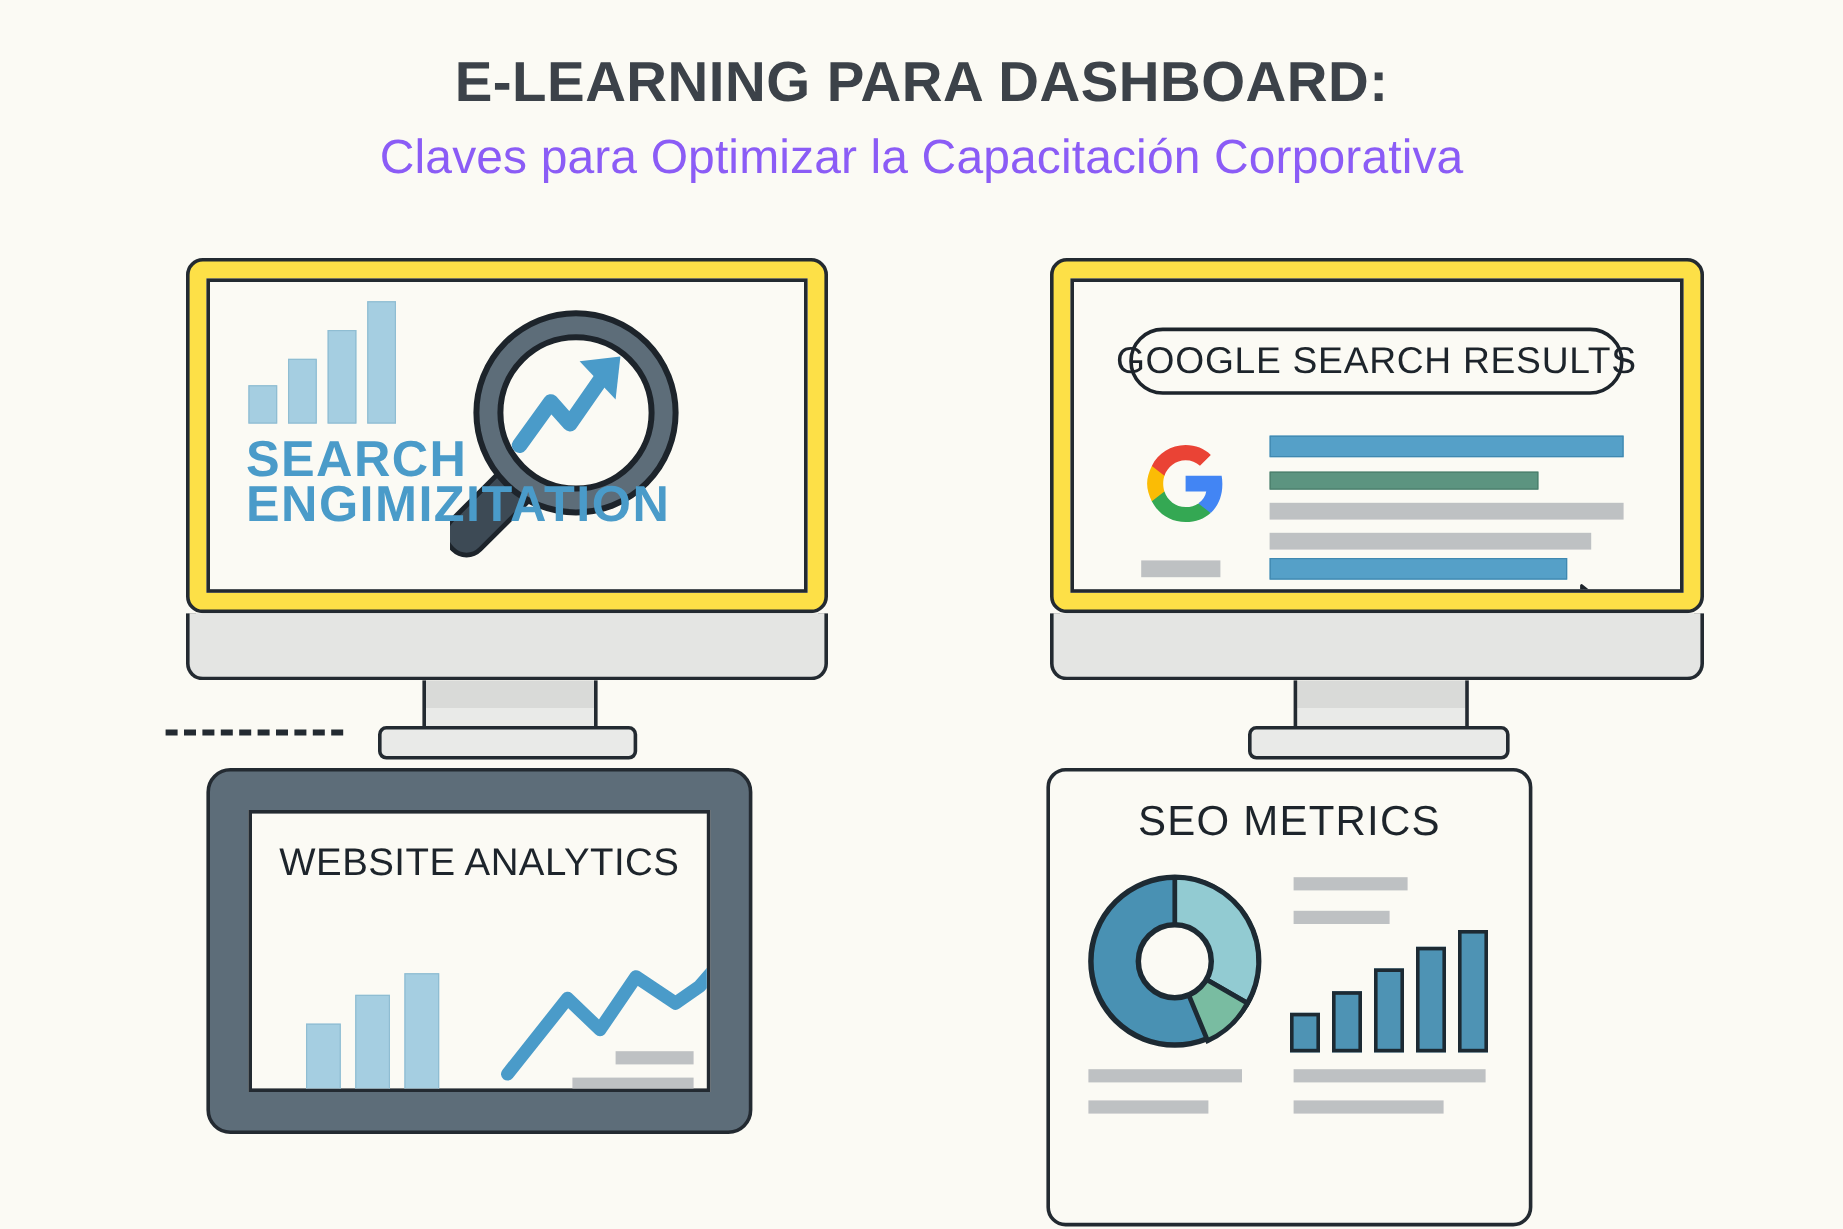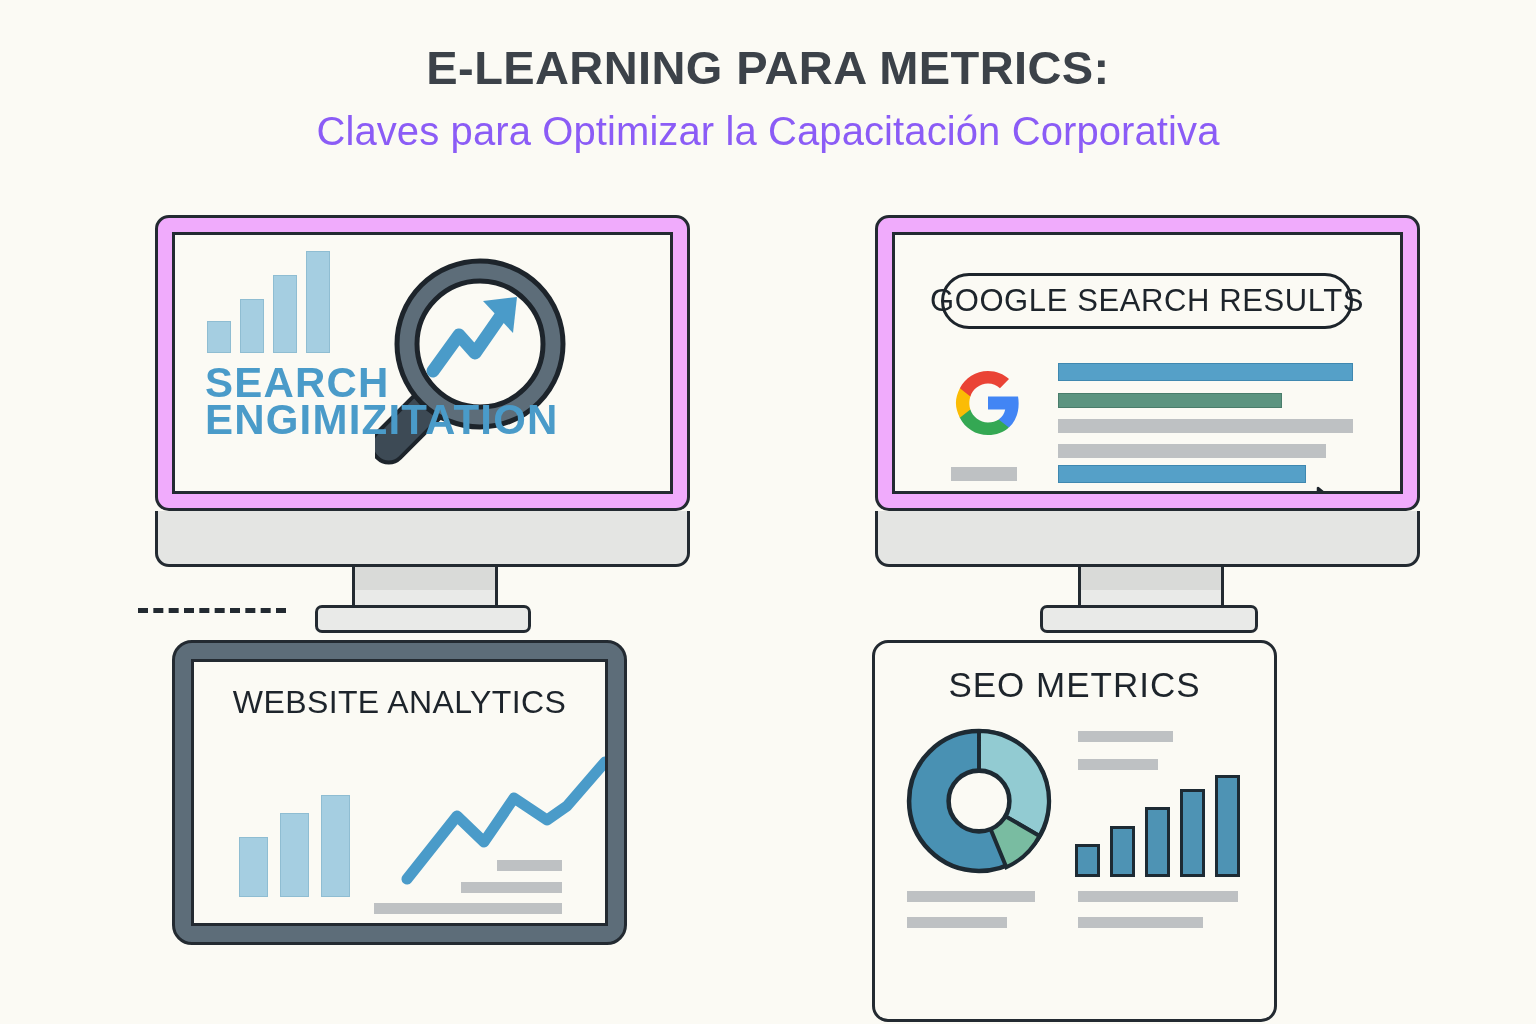--- a/index.html
+++ b/index.html
@@ -21,21 +21,21 @@
   }
   .title-sub{
     font-size:40px;font-weight:normal;color:#8b5cf6;
     line-height:1.2;margin:12px 0 0 0;letter-spacing:0.1px;
   }
 
   
   .monitor{position:absolute;}
   .mon-body{
     box-sizing:border-box;
-    background:#f0abfc;
+    background:#fde047;
     border:3px solid #232A31;
     border-radius:14px;
     padding:14px;
   }
   .mon-screen{
     box-sizing:border-box;
     width:100%;height:100%;
     background:#FBFAF4;
     border:3px solid #232A31;
     position:relative;
@@ -92,21 +92,21 @@
   }
   .g-logo{position:absolute;}
   .res-bar{position:absolute;box-sizing:border-box;}
 
   
   .tablet-body{
     position:absolute;box-sizing:border-box;
     background:#5D6D79;
     border:3px solid #232A31;
     border-radius:20px;
-    padding:16px;
+    padding:32px;
   }
   .tablet-screen{
     box-sizing:border-box;width:100%;height:100%;
     background:#FBFAF4;border:3px solid #232A31;
     position:relative;overflow:hidden;
   }
   .tab-title{
     position:absolute;width:100%;text-align:center;
     color:#1D242B;font-size:32px;line-height:1.28;letter-spacing:0.4px;
   }
@@ -129,21 +129,21 @@
   .metric-bars i{display:block;background:#4E93B4;border:3px solid #1D2A33;}
 
   .dashes{position:absolute;height:0;border-top:5px dashed #232A31;}
 </style>
 </head>
 <body>
 
 <div class="stage">
 
   <div class="title-block">
-    <div class="title-main">E-LEARNING PARA METRICS:</div>
+    <div class="title-main">E-LEARNING PARA DASHBOARD:</div>
     <div class="title-sub">Claves para Optimizar la Capacitación Corporativa</div>
   </div>
 
   <div class="monitor" style="left:155px;top:215px;width:535px;">
     <div class="mon-body" style="height:296px;">
       <div class="mon-screen">
 
         <div class="bars-lt" style="left:32px;top:18px;height:100px;">
           <i style="width:22px;height:30px;"></i>
           <i style="width:22px;height:52px;"></i>

